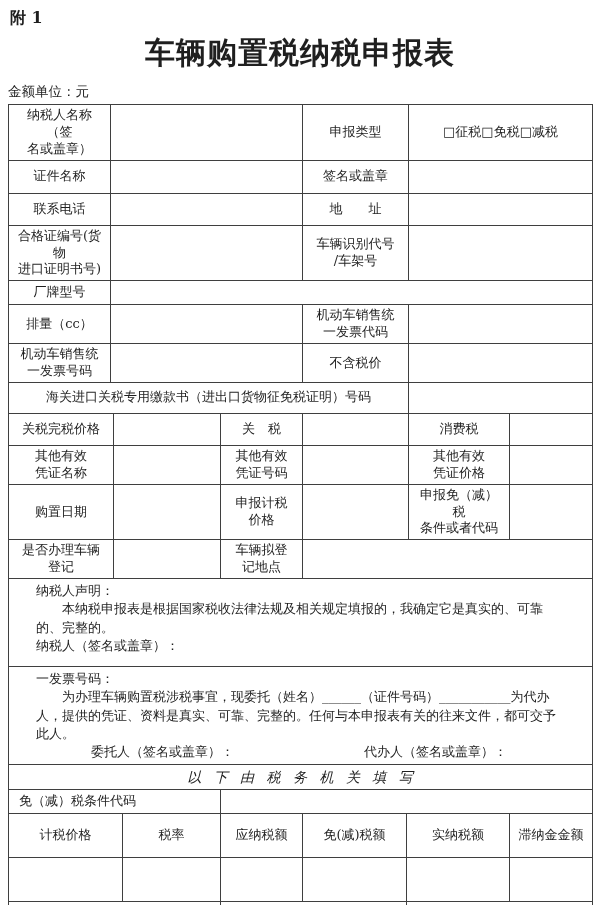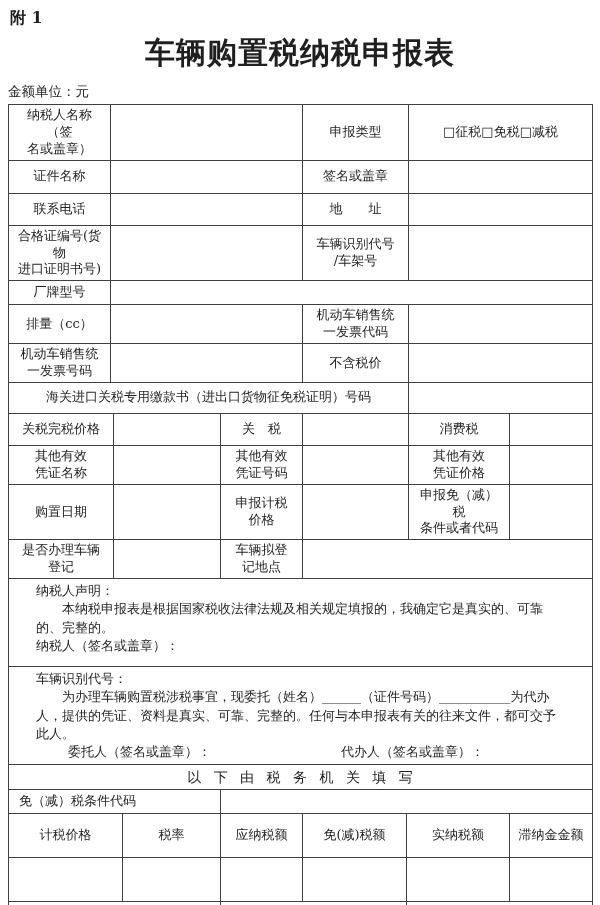--- a/index.html
+++ b/index.html
@@ -26,23 +26,23 @@
     padding:2px 6px; overflow:hidden;
   }
   td.lbl { white-space:pre-line; }
   td.left { text-align:left; padding-left:10px;margin-top:15px; }
   td.decl {
     text-align:left; vertical-align:top;
     padding:3px 27px; font-size:13px; line-height:1.4;
   }
   .decl-body { text-indent:2em; }
   .decl-sign-row { display:flex; }
-  .decl-sign-row .principal { margin-left:32px; }
+  .decl-sign-row .principal { margin-left:55px; }
   .decl-sign-row .agent { margin-left:130px; }
-  td.band { font-size:14px; letter-spacing:1px; word-spacing:6px; padding:3px 0; }
+  td.band { font-size:14px; letter-spacing:1px; word-spacing:6px; padding:3px 0;font-style:italic; }
   td.signoff { text-align:left; vertical-align:top; padding:4px 8px; }
   .signoff-label { white-space:pre-line; }
 </style>
 </head>
 <body>
 
 <div class="page">
 
   <div class="attachment">附 1</div>
   <div class="title">车辆购置税纳税申报表</div>
@@ -168,21 +168,21 @@
     <tbody>
         <tr style="height:88px">
       <td class="decl">
         <div class="decl-title">纳税人声明：</div>
         <div class="decl-body">本纳税申报表是根据国家税收法律法规及相关规定填报的，我确定它是真实的、可靠的、完整的。</div>
         <div class="decl-sign">纳税人（签名或盖章）：</div>
       </td>
     </tr>
     <tr style="height:92px">
       <td class="decl">
-        <div class="decl-title">车辆识别代号：</div>
+        <div class="decl-title">一发票号码：</div>
         <div class="decl-body">为办理车辆购置税涉税事宜，现委托（姓名）______（证件号码）___________为代办人，提供的凭证、资料是真实、可靠、完整的。任何与本申报表有关的往来文件，都可交予此人。</div>
         <div class="decl-sign-row">
           <span class="principal">委托人（签名或盖章）：</span>
           <span class="agent">代办人（签名或盖章）：</span>
         </div>
       </td>
     </tr>
     <tr style="height:25px">
       <td class="band">以 下 由 税 务 机 关 填 写</td>
     </tr>

